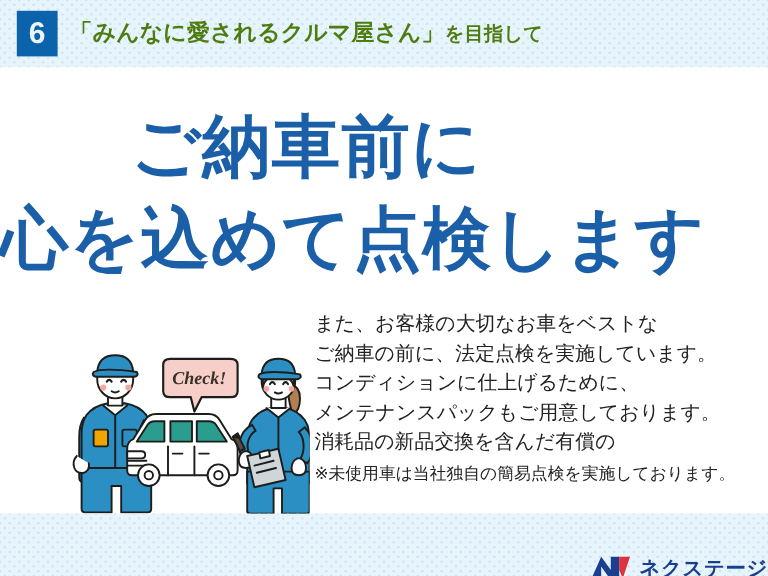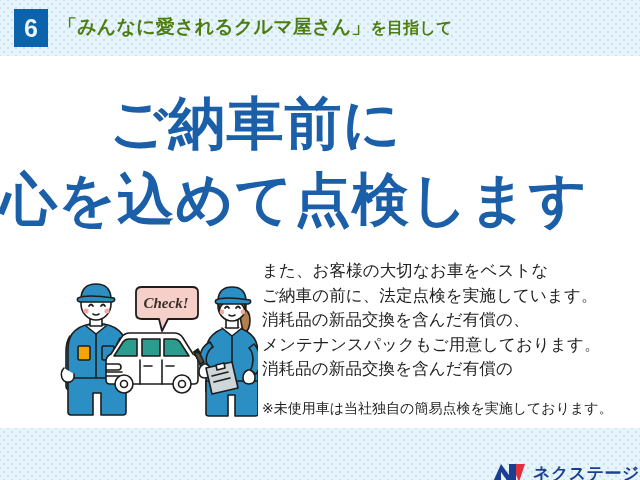--- a/index.html
+++ b/index.html
@@ -108,28 +108,28 @@
     color: #222222;
     white-space: nowrap;
     letter-spacing: 0.1px;
   }
   #body-note {
     font-size: 14px;
     line-height: 22px;
     color: #222222;
     white-space: nowrap;
     letter-spacing: 0;
-    margin-top: 16px;
+    margin-top: 2px;
   }
 
   
   #illustration {
     position: absolute;
     left: 58px;
-    top: 272px;
+    top: 284px;
     width: 200px;
     height: 145px;
   }
 
   
   #brand-logo {
     position: absolute;
     left: 492px;
     top: 462px;
     display: flex;
@@ -274,21 +274,21 @@
         </g>
       </g>
 
       <text x="108" y="36" text-anchor="middle" font-family="Liberation Serif, serif" font-size="15" font-style="italic" font-weight="bold" fill="#3a3028">Check!</text>
     </svg>
   </div>
 
   <div id="body-copy">
     <div class="line">また、お客様の大切なお車をベストな</div>
     <div class="line">ご納車の前に、法定点検を実施しています。</div>
-    <div class="line">消耗品の新品交換を含んだ有償の、</div>
+    <div class="line">コンディションに仕上げるために、</div>
     <div class="line">メンテナンスパックもご用意しております。</div>
     <div class="line">消耗品の新品交換を含んだ有償の</div>
     <div id="body-note">※未使用車は当社独自の簡易点検を実施しております。</div>
   </div>
 
   <div id="footer-band" class="dot-band"></div>
 
   <div id="brand-logo">
     <svg width="34" height="22" viewBox="0 0 34 22" xmlns="http://www.w3.org/2000/svg">
       <path d="M1 20 L9 2 L17 13 L17 2 L24 2 L24 20 L16 20 L9 10 L9 20 Z" fill="#1b3f8f"></path>

